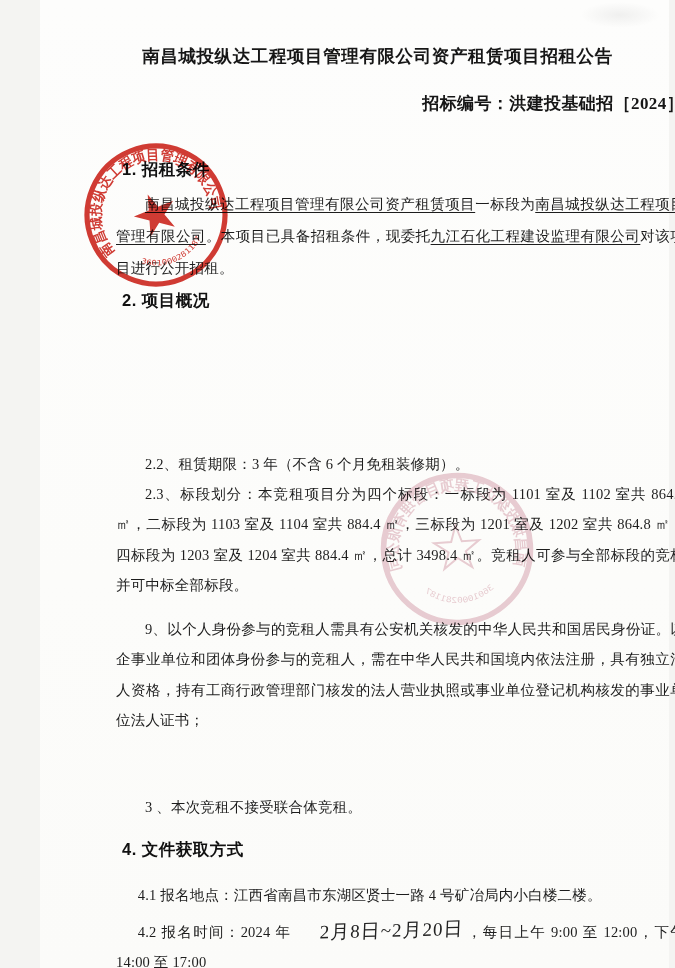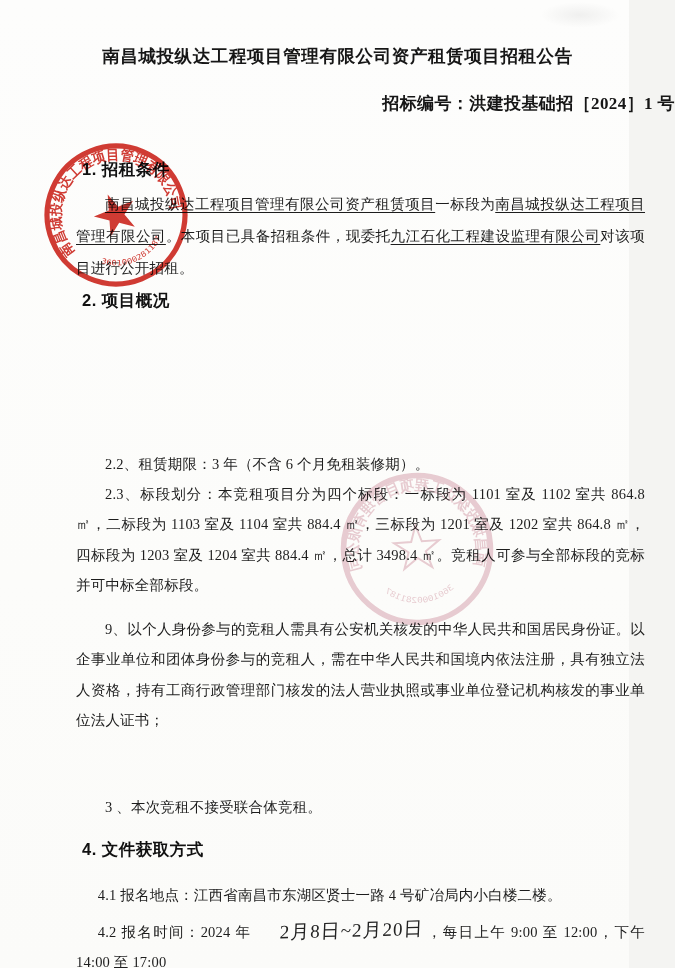--- a/index.html
+++ b/index.html
@@ -7,20 +7,21 @@
     width:675px;height:968px;
     background:#f4f4f2;
     overflow:hidden;
     font-family:"Liberation Serif","DejaVu Serif",serif;
   }
   .page{
     position:relative;
     width:629px;height:968px;
     background:linear-gradient(180deg,#fdfdfc 0%,#fcfcfa 60%,#fbfbf9 100%);
     color:#1c1c1c;
+    margin-left:40px;
   }
   .smudge{
     position:absolute;left:540px;top:2px;width:80px;height:26px;
     background:radial-gradient(ellipse at center, rgba(120,120,120,.10), rgba(120,120,120,0) 70%);
   }
   .doc-title{
     position:absolute;left:0;top:44px;width:675px;
     text-align:center;font-weight:bold;font-size:17.5px;letter-spacing:.6px;
     color:#161616;margin:0;
   }

